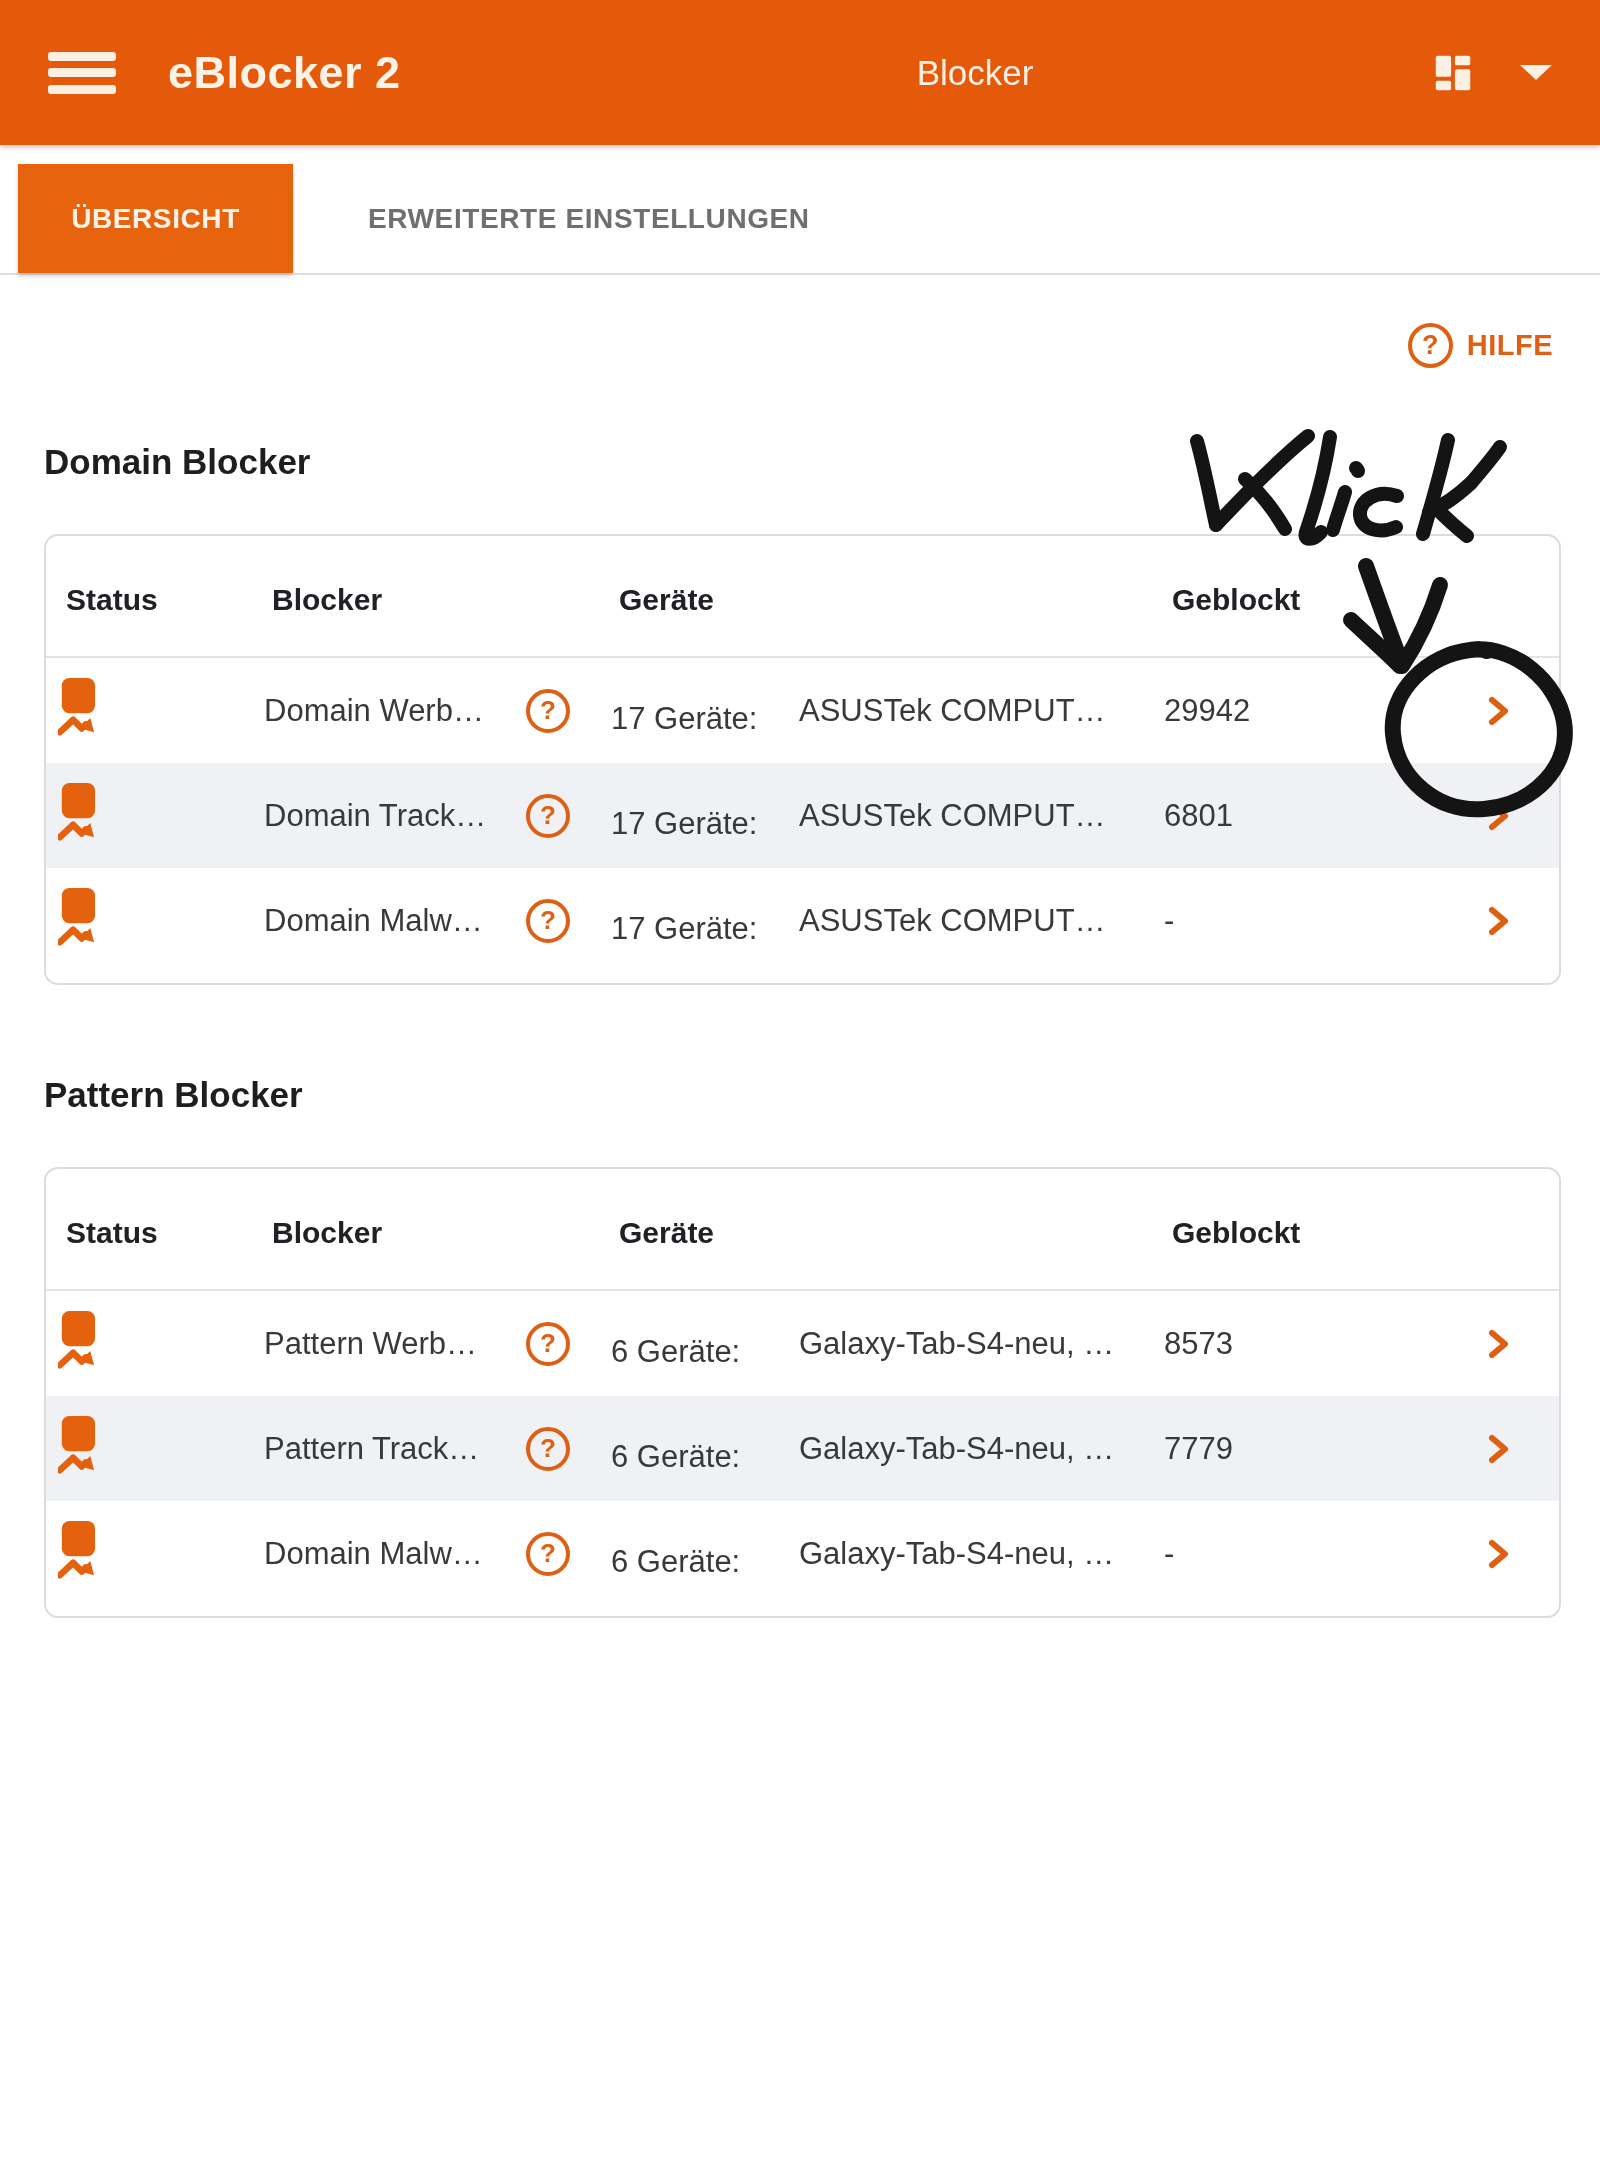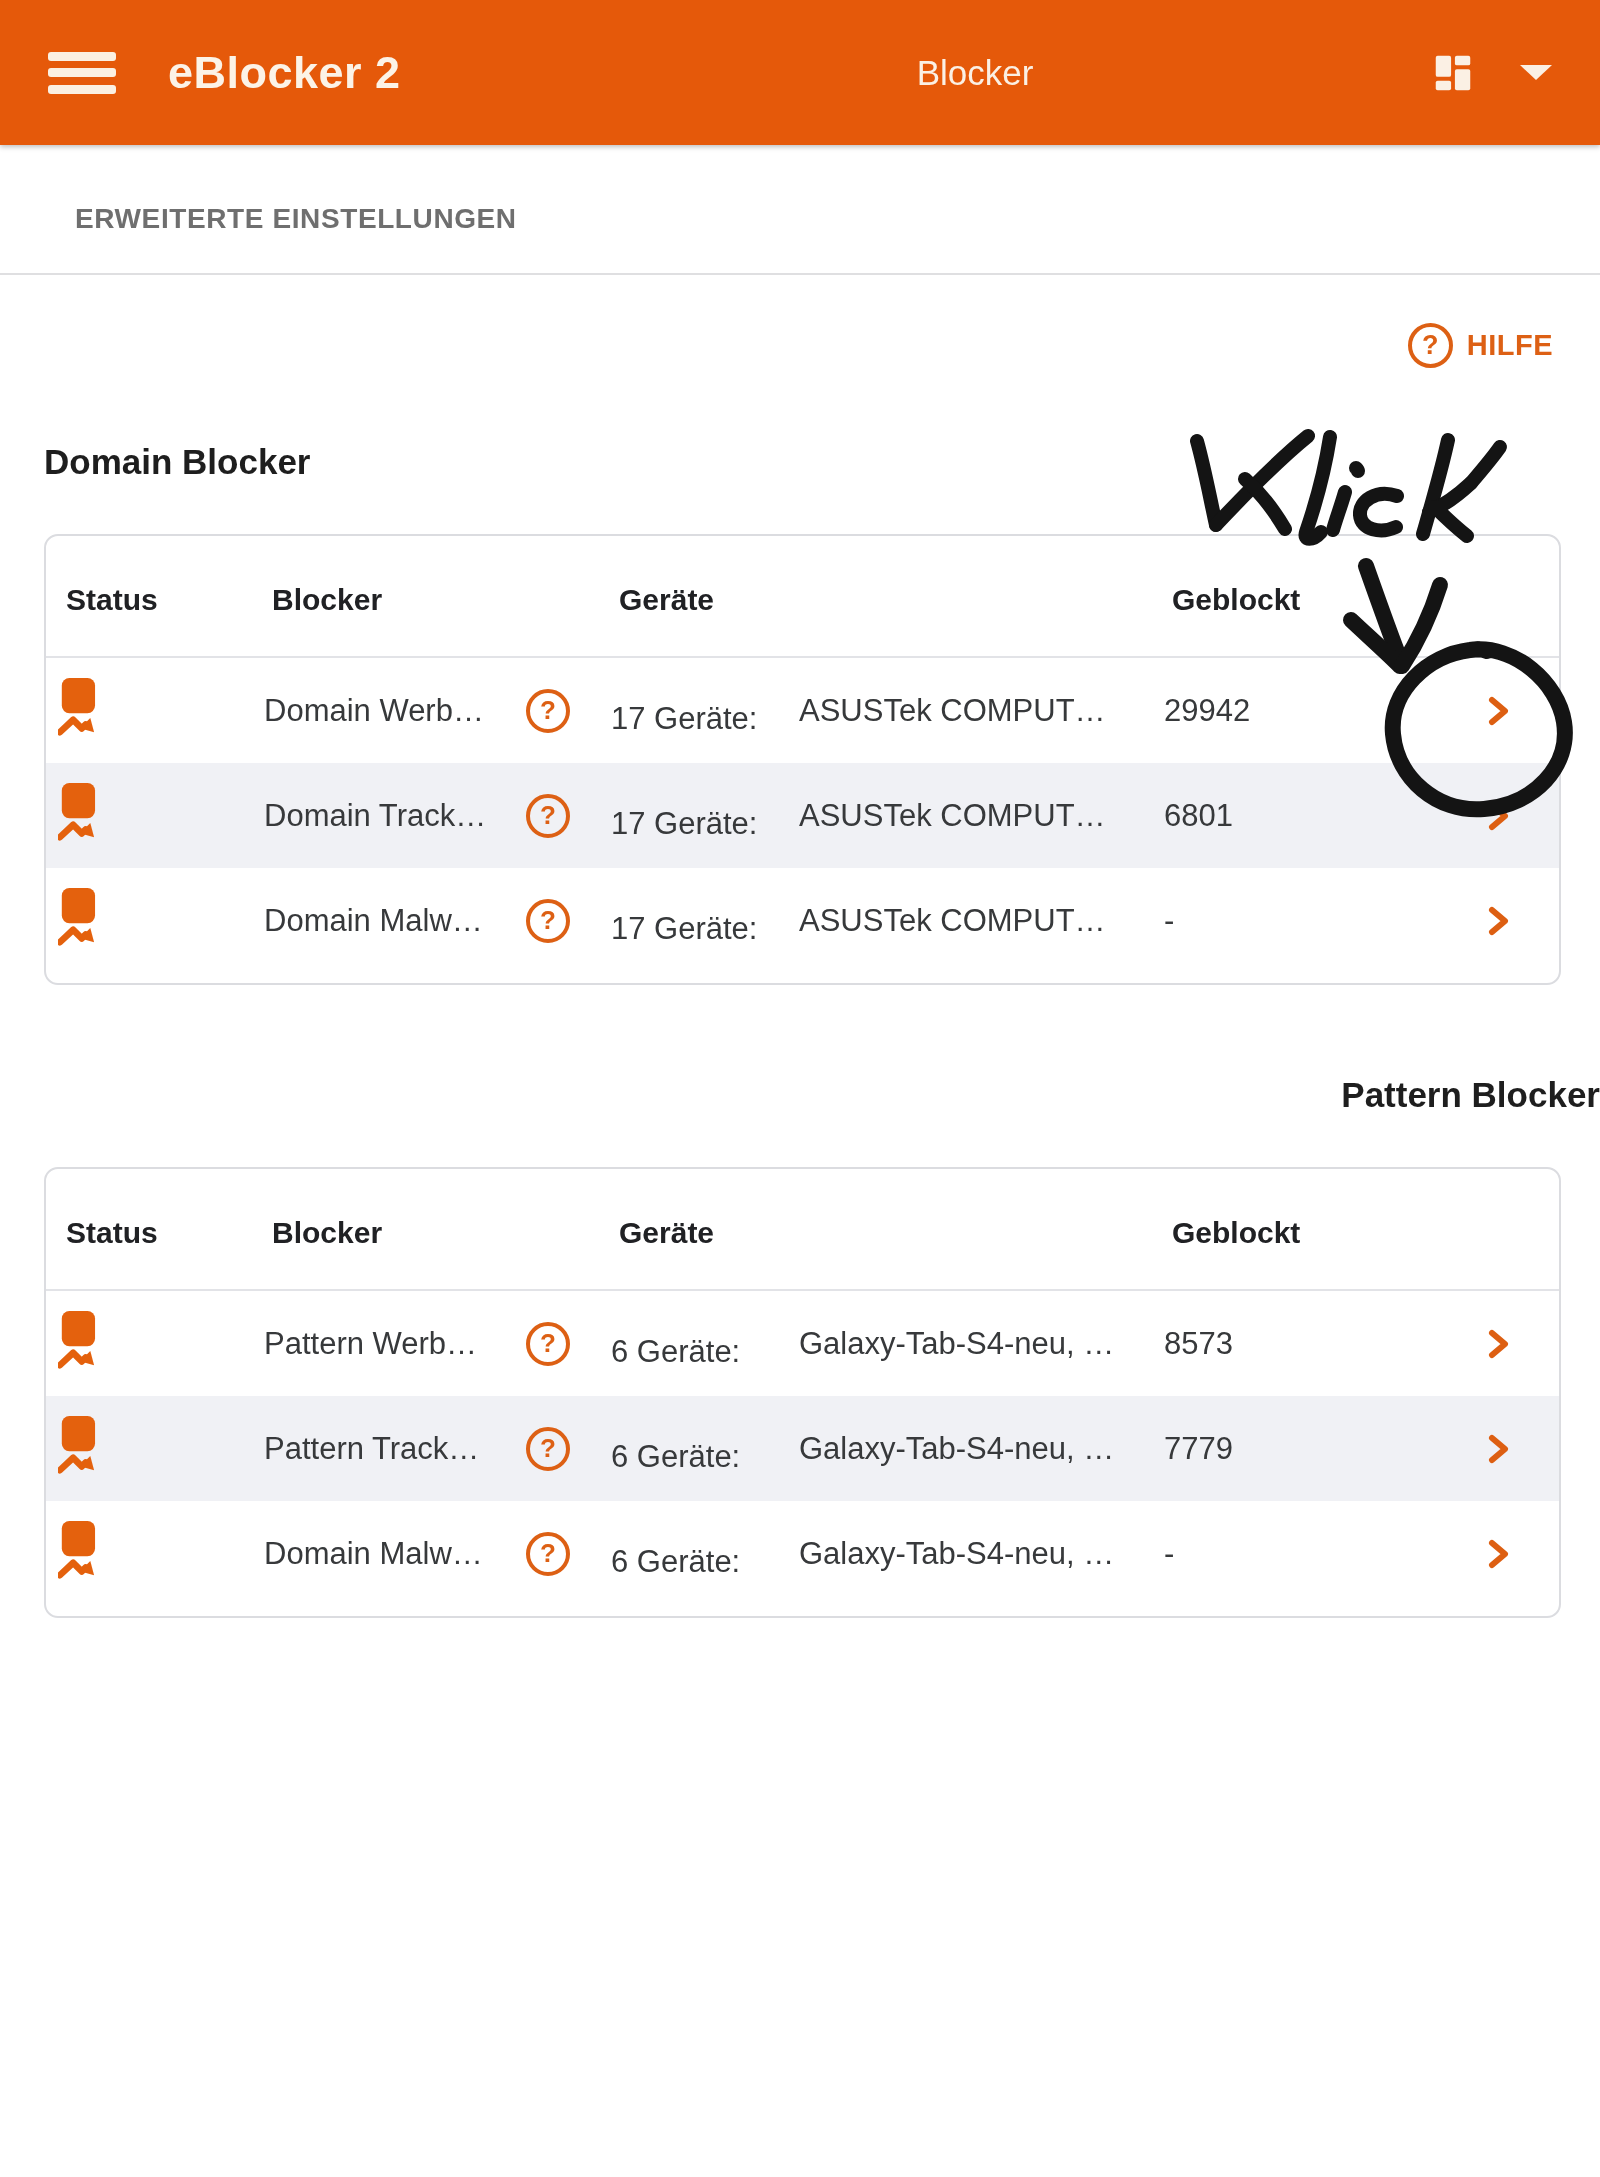--- a/index.html
+++ b/index.html
@@ -33,21 +33,21 @@
     box-shadow:0 3px 4px rgba(0,0,0,.18);
   }
   .tab.inactive{margin-left:55px;padding:0 20px;background:transparent;}
   
   .help-row{margin:48px 47px 0 44px;display:flex;justify-content:flex-end;align-items:center;gap:14px;cursor:pointer;}
   .q-badge{box-sizing:border-box;width:45px;height:45px;border:4.5px solid #DD6014;border-radius:50%;
     display:flex;align-items:center;justify-content:center;color:#DD6014;font-weight:bold;font-size:27px;}
   .help-label{color:#DD6014;font-size:29px;font-weight:bold;letter-spacing:.5px;}
   
   .section-heading{margin:74px 0 0 44px;font-size:35px;font-weight:bold;color:#1E1E1E;}
-  .section-heading.second{margin-top:90px;text-align:right;}
+  .section-heading.second{margin-top:90px;}
   .card{
     box-sizing:border-box;margin:52px 0 0 44px;width:1517px;
     border:2px solid #DBDCE0;border-radius:14px;background:#fff;overflow:hidden;
     padding-bottom:10px;
   }
   .trow{display:grid;grid-template-columns:206px 347px 553px 272px 1fr;align-items:center;padding-left:20px;}
   .thead{height:120px;border-bottom:2px solid #E2E3E7;}
   .th{font-size:30px;font-weight:bold;color:#202124;margin-top:8px;}
   .drow{height:105px;font-size:31px;color:#37393B;padding-left:12px;}
   .drow.alt{background:#F0F1F5;}
@@ -81,20 +81,21 @@
           <rect x="3" y="16" width="8" height="5" rx="1"></rect>
           <rect x="13" y="3" width="8" height="5" rx="1"></rect>
           <rect x="13" y="10" width="8" height="11" rx="1"></rect>
         </g>
       </svg>
       <span class="caret-down"></span>
     </div>
   </header>
 
   <nav class="tabs">
+    <button class="tab active">ÜBERSICHT</button>
     <button class="tab inactive">ERWEITERTE EINSTELLUNGEN</button>
   </nav>
 
   <div class="help-row">
     <span class="q-badge">?</span>
     <span class="help-label">HILFE</span>
   </div>
 
   <h2 class="section-heading">Domain Blocker</h2>
 

